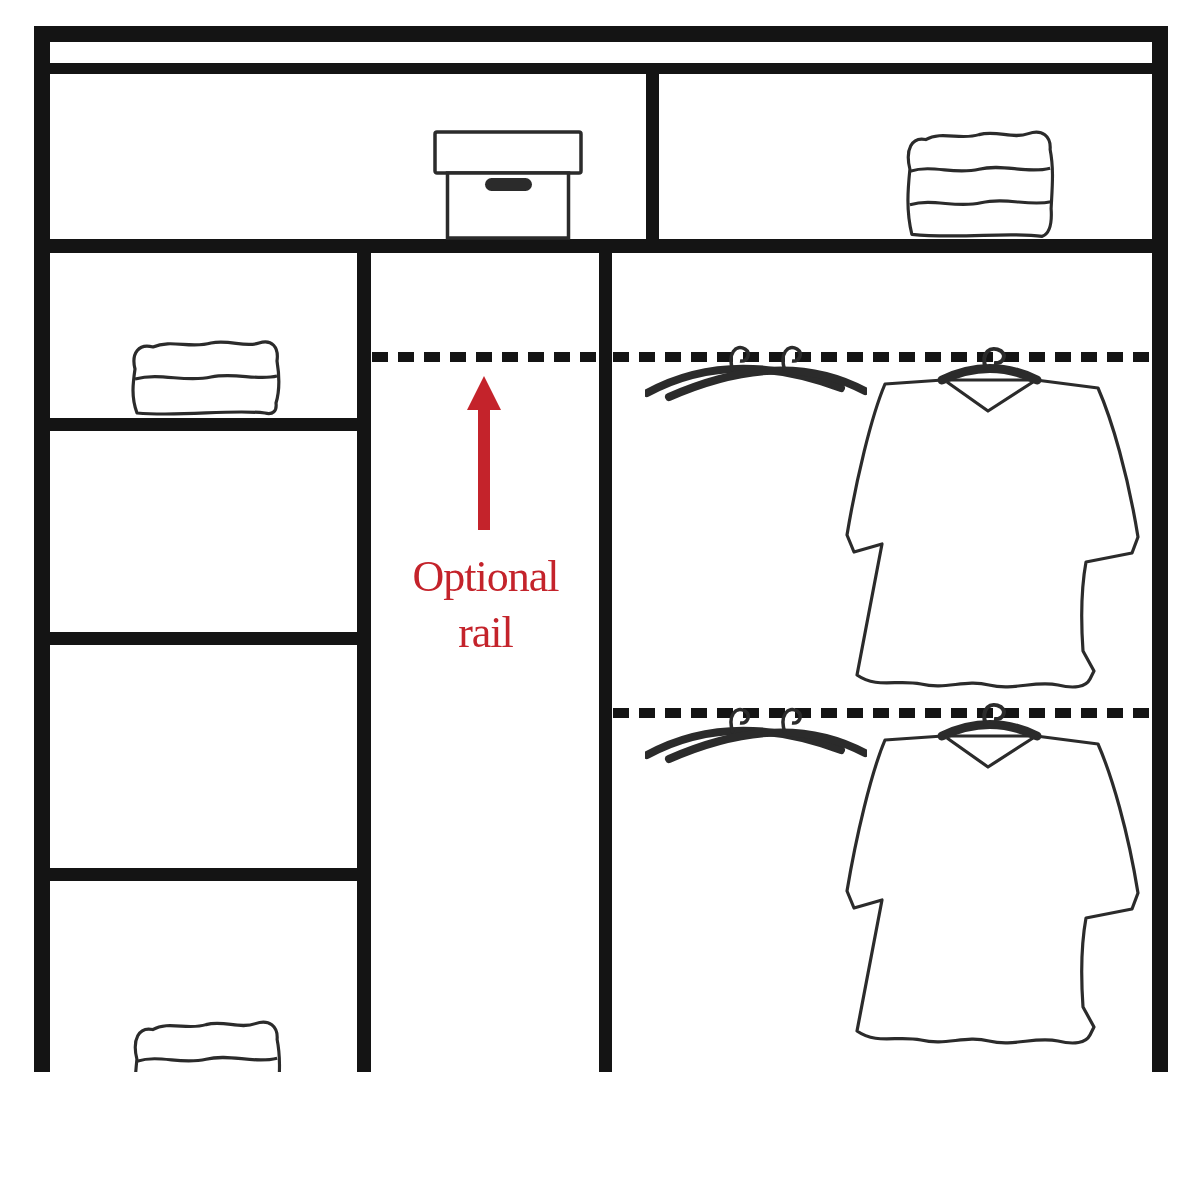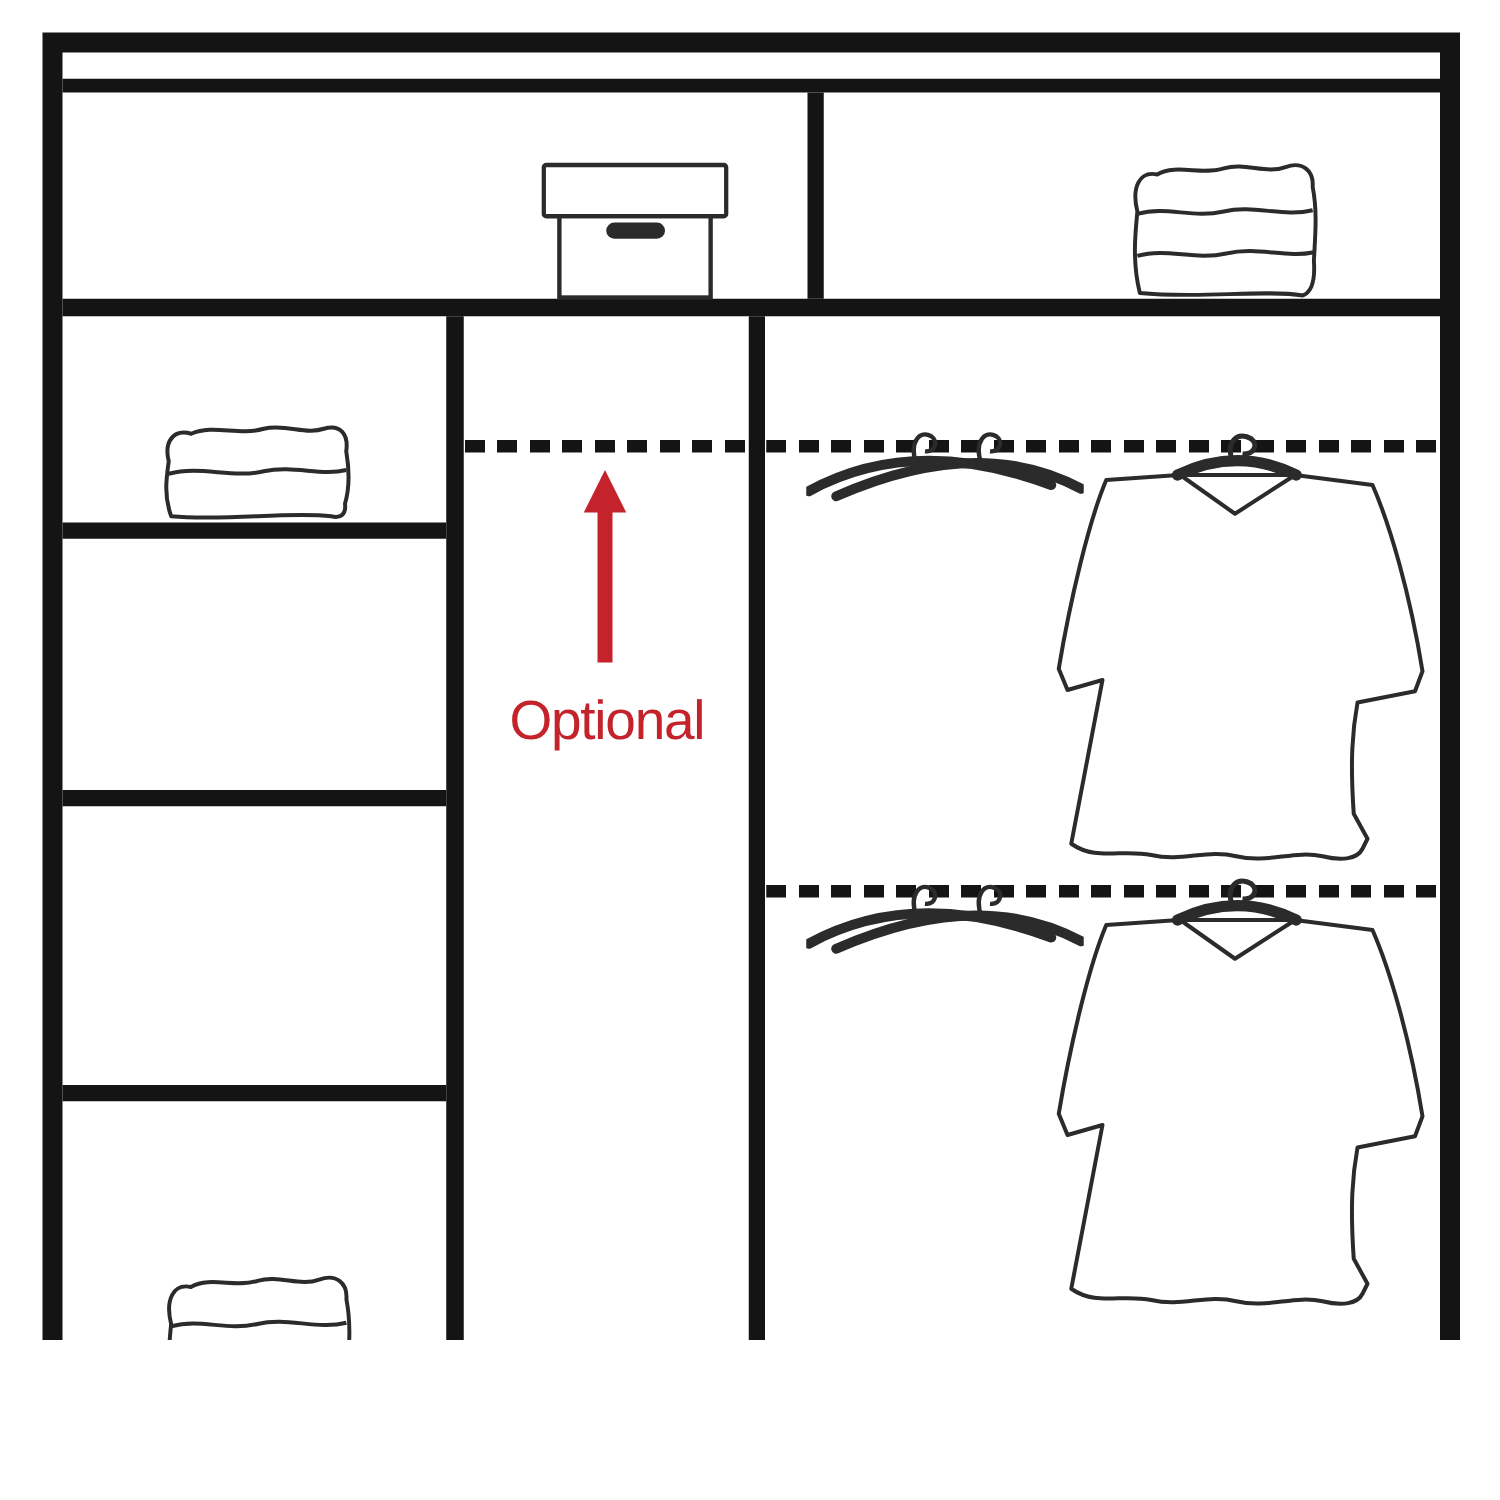--- a/index.html
+++ b/index.html
@@ -1,19 +1,19 @@
 <!DOCTYPE html>
 <html><head>
 <meta charset="utf-8">
 <style>
   html,body{margin:0;padding:0;background:#fff;}
   .stage{
     position:relative;width:1200px;height:1072px;overflow:hidden;
     background:var(--bg,#fff);
-    font-family:Liberation Sans, sans-serif;
+    font-family:Liberation Serif, serif;
   }
   
   .frame{
     position:absolute;left:34px;top:26px;width:1134px;height:1159px;
     border:16px solid var(--line,#141414);box-sizing:border-box;
     background:transparent;
   }
   
   .hl{position:absolute;background:var(--line,#141414);}
   .vl{position:absolute;background:var(--line,#141414);}
@@ -142,15 +142,16 @@
   </div>
 
   <div class="arrow" style="color: rgb(196, 35, 43);">
     <svg viewBox="0 0 40 158">
         <use href="#sym-arrow"></use>
       </svg>
   </div>
 
   <div class="annotation" style="color: rgb(196, 35, 43);">
     <span>Optional</span>
+    <span>rail</span>
   </div>
 
 </div>
 
 </body></html>

